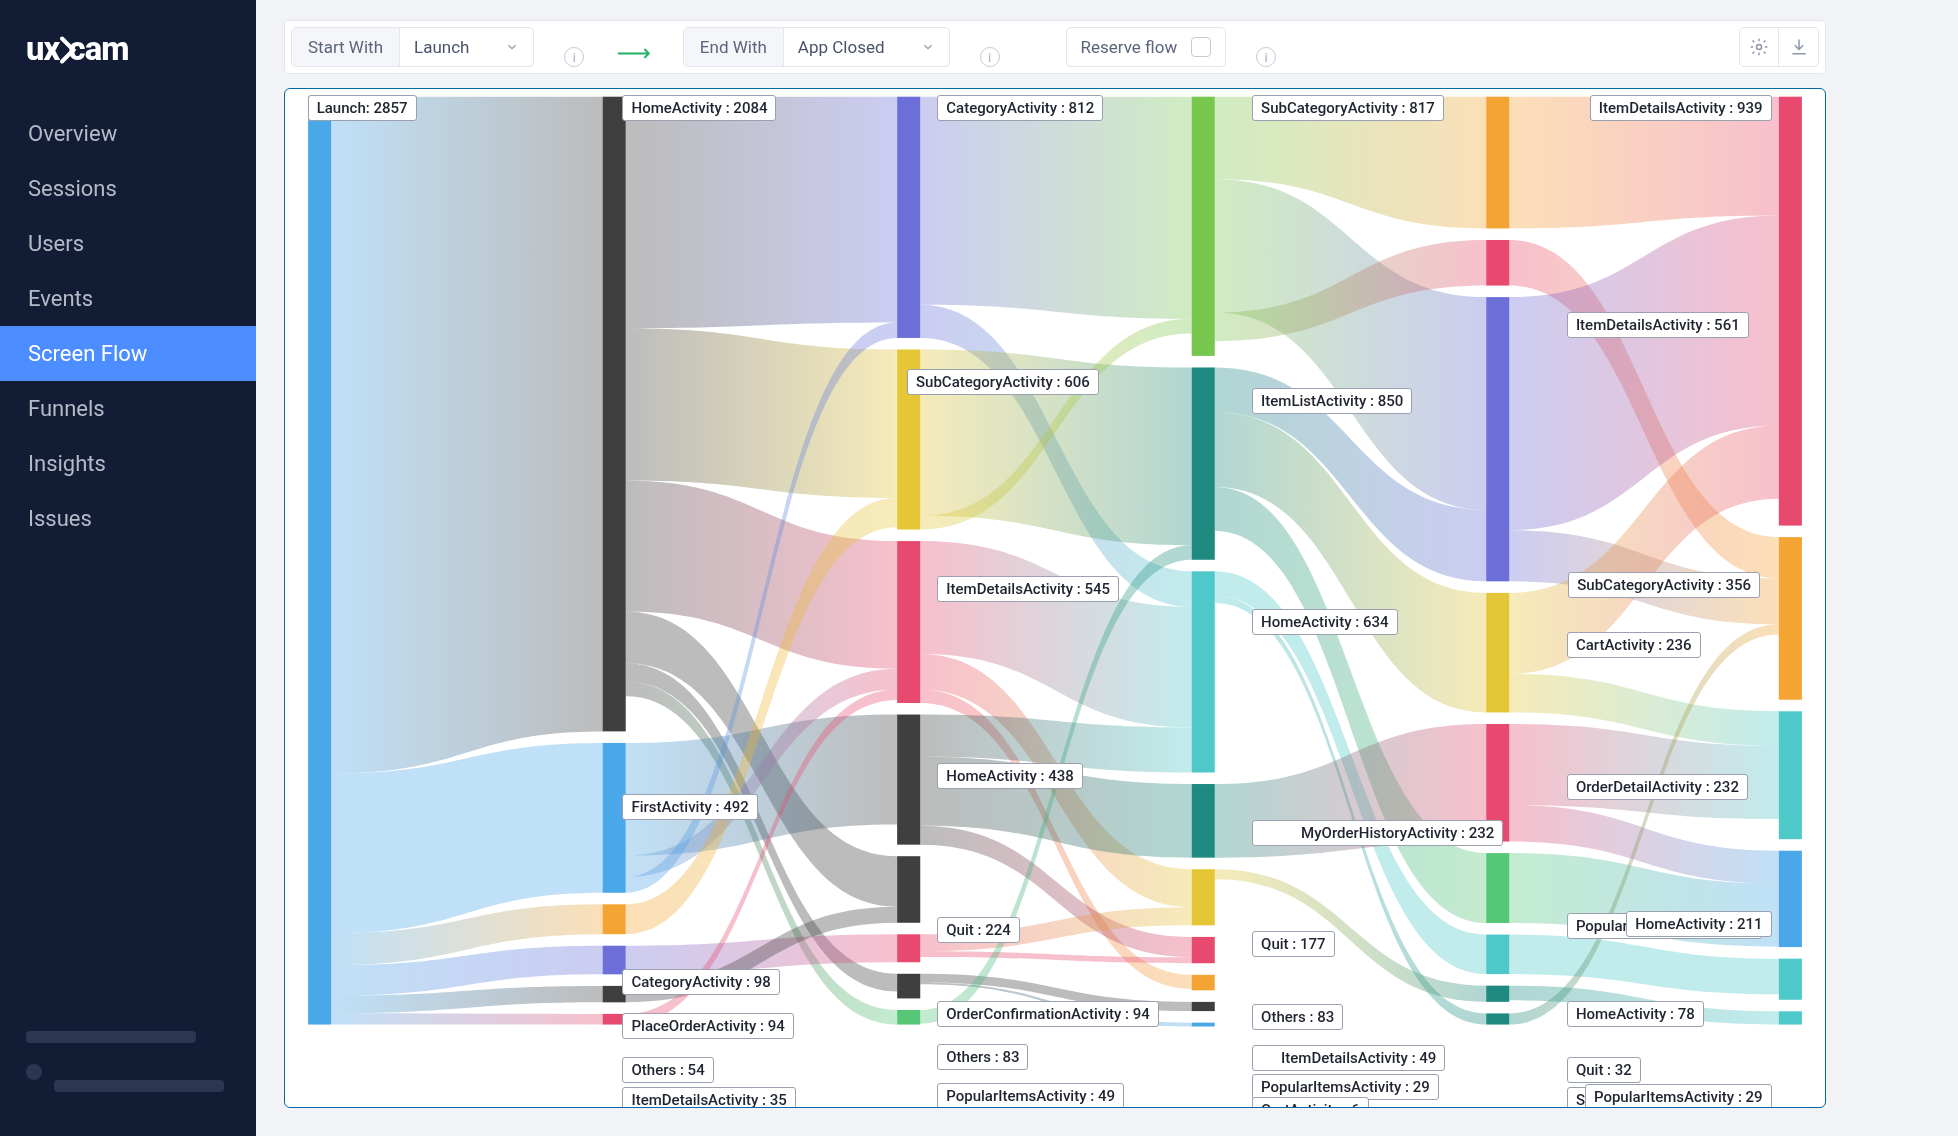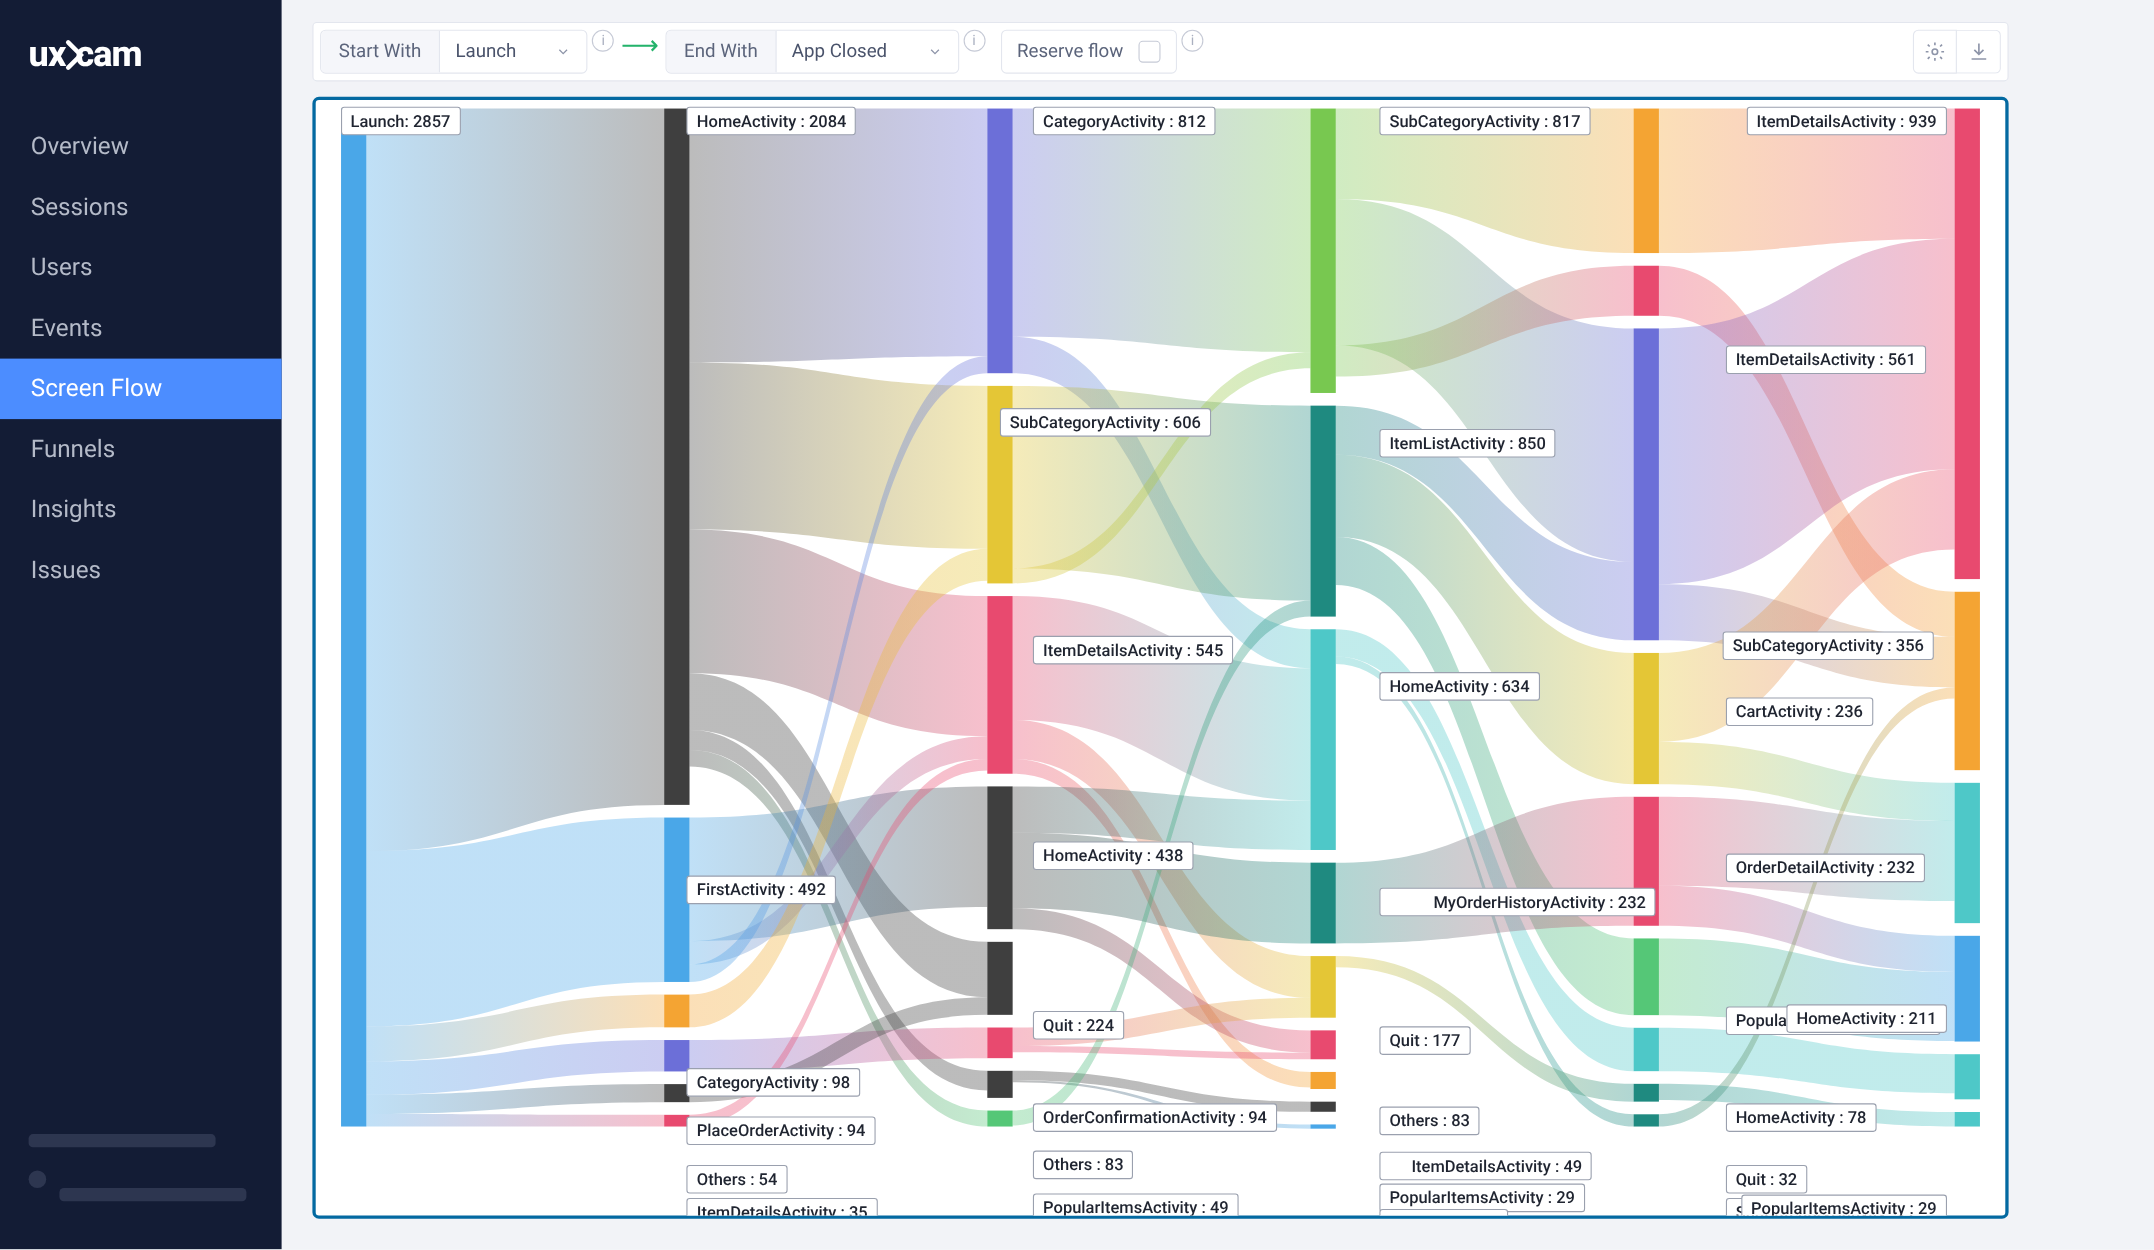--- a/index.html
+++ b/index.html
@@ -10,34 +10,34 @@
   .brand svg{height:40px}
   .nav{display:flex;flex-direction:column}
   .nav a{padding:15px 28px;font-size:22px;color:#b4bac8;text-decoration:none;cursor:pointer}
   .nav a.active{background:#4c8dff;color:#fff}
   .sidebar-footer{margin-top:auto;padding:26px}
   .ph{background:#2d3650;border-radius:4px;margin-bottom:18px}
   .ph1{width:170px;height:12px}
   .ph2{width:170px;height:12px;margin-left:28px}
   .dot{width:16px;height:16px;border-radius:50%;background:#2d3650;display:inline-block;vertical-align:middle;margin-right:12px}
   .main{flex:1;display:flex;flex-direction:column;min-width:0}
-  .toolbar{margin:20px 28px 14px;background:#fff;border:1px solid #e3e6ee;border-radius:4px;display:flex;align-items:flex-start;padding:6px;gap:0}
+  .toolbar{margin:20px 28px 14px;background:#fff;border:1px solid #e3e6ee;border-radius:4px;display:flex;align-items:flex-end;padding:6px;gap:26px}
   .seg{display:flex;align-items:center;border:1px solid #e3e6ee;border-radius:5px;overflow:hidden;height:40px}
   .seg .lbl{background:#f5f6fa;color:#5b647b;font-size:17px;padding:0 16px;height:100%;display:flex;align-items:center;border-right:1px solid #e3e6ee}
   .seg .sel{padding:0 14px;font-size:17px;color:#4a536b;display:flex;align-items:center;gap:36px;height:100%;cursor:pointer}
   .chev{width:14px;height:14px;color:#8e95a9}
   .info{width:20px;height:20px;border:1.5px solid #c6cad6;border-radius:50%;display:flex;align-items:center;justify-content:center;color:#aab0c0;font-size:13px;cursor:pointer;margin-left:4px}
   .arrow{color:#24b36b;font-size:24px;margin:0 6px}
   .reserve{border:1px solid #e3e6ee;border-radius:5px;height:40px;display:flex;align-items:center;gap:14px;padding:0 14px;color:#5b647b;font-size:17px;cursor:pointer}
   .chk{width:20px;height:20px;border:1.5px solid #c6cad6;border-radius:4px;display:inline-block}
   .toolbar .sp{flex:1}
   .icbtn{width:40px;height:40px;border:1px solid #e3e6ee;border-left:none;display:flex;align-items:center;justify-content:center;color:#8e95a9;cursor:pointer}
   .icbtn:first-of-type{border-left:1px solid #e3e6ee;border-radius:5px 0 0 5px}
   .icbtn:last-of-type{border-radius:0 5px 5px 0}
-  .chart-wrap{flex:1;margin:0 28px 28px;background:#fff;border:3px solid #0369a1;border-radius:6px;position:relative;overflow:hidden}
+  .chart-wrap{flex:1;margin:0 28px 28px;background:#fff;border:1px solid #0369a1;border-radius:6px;position:relative;overflow:hidden}
   .sankey{position:absolute;inset:0}
   .nlabel{position:absolute;background:#fff;border:1px solid #9aa0ae;border-radius:3px;padding:3px 8px;font-size:15px;color:#1f2430;white-space:nowrap;pointer-events:none;font-weight:500}
 </style>
 </head>
 <body>
 
 <div class="app">
   <aside class="sidebar">
     <div class="brand">
       <svg viewBox="0 0 220 48" width="180">
@@ -444,21 +444,21 @@
           <div class="nlabel" style="top: 279.681px; left: 622px;">SubCategoryActivity : 606</div>
           <div class="nlabel" style="top: 486.856px; left: 652.285px;">ItemDetailsActivity : 545</div>
           <div class="nlabel" style="top: 674.434px; left: 652.285px;">HomeActivity : 438</div>
           <div class="nlabel" style="top: 827.636px; left: 652.285px;">Quit : 224</div>
           <div class="nlabel" style="top: 912.089px; left: 652.285px;">OrderConfirmationActivity : 94</div>
           <div class="nlabel" style="top: 954.777px; left: 652.285px;">Others : 83</div>
           <div class="nlabel" style="top: 993.932px; left: 652.285px;">PopularItemsActivity : 49</div>
           <div class="nlabel" style="top: 6.32653px; left: 967.082px;">SubCategoryActivity : 817</div>
           <div class="nlabel" style="top: 299.143px; left: 967.082px;">ItemListActivity : 850</div>
           <div class="nlabel" style="top: 519.562px; left: 967.082px;">HomeActivity : 634</div>
-          <div class="nlabel" style="top: 716px; left: 967.082px; padding-left: 48px;">MyOrderHistoryActivity : 232</div>
+          <div class="nlabel" style="top: 731px; left: 967.082px; padding-left: 48px;">MyOrderHistoryActivity : 232</div>
           <div class="nlabel" style="top: 841.682px; left: 967.082px;">Quit : 177</div>
           <div class="nlabel" style="top: 914.903px; left: 967.082px;">Others : 83</div>
           <div class="nlabel" style="top: 955.872px; left: 967.082px; padding-left: 28px;">ItemDetailsActivity : 49</div>
           <div class="nlabel" style="top: 985.175px; left: 967.082px;">PopularItemsActivity : 29</div>
           <div class="nlabel" style="top: 1007.61px; left: 967.082px;">CartActivity : 6</div>
           <div class="nlabel" style="top: 223.059px; left: 1281.88px;">ItemDetailsActivity : 561</div>
           <div class="nlabel" style="top: 542.9px; left: 1281.88px;">CartActivity : 236</div>
           <div class="nlabel" style="top: 684.686px; left: 1281.88px;">OrderDetailActivity : 232</div>
           <div class="nlabel" style="top: 824.281px; left: 1281.88px;">PopularItemsActivity : 138</div>
           <div class="nlabel" style="top: 912.376px; left: 1281.88px;">HomeActivity : 78</div>

